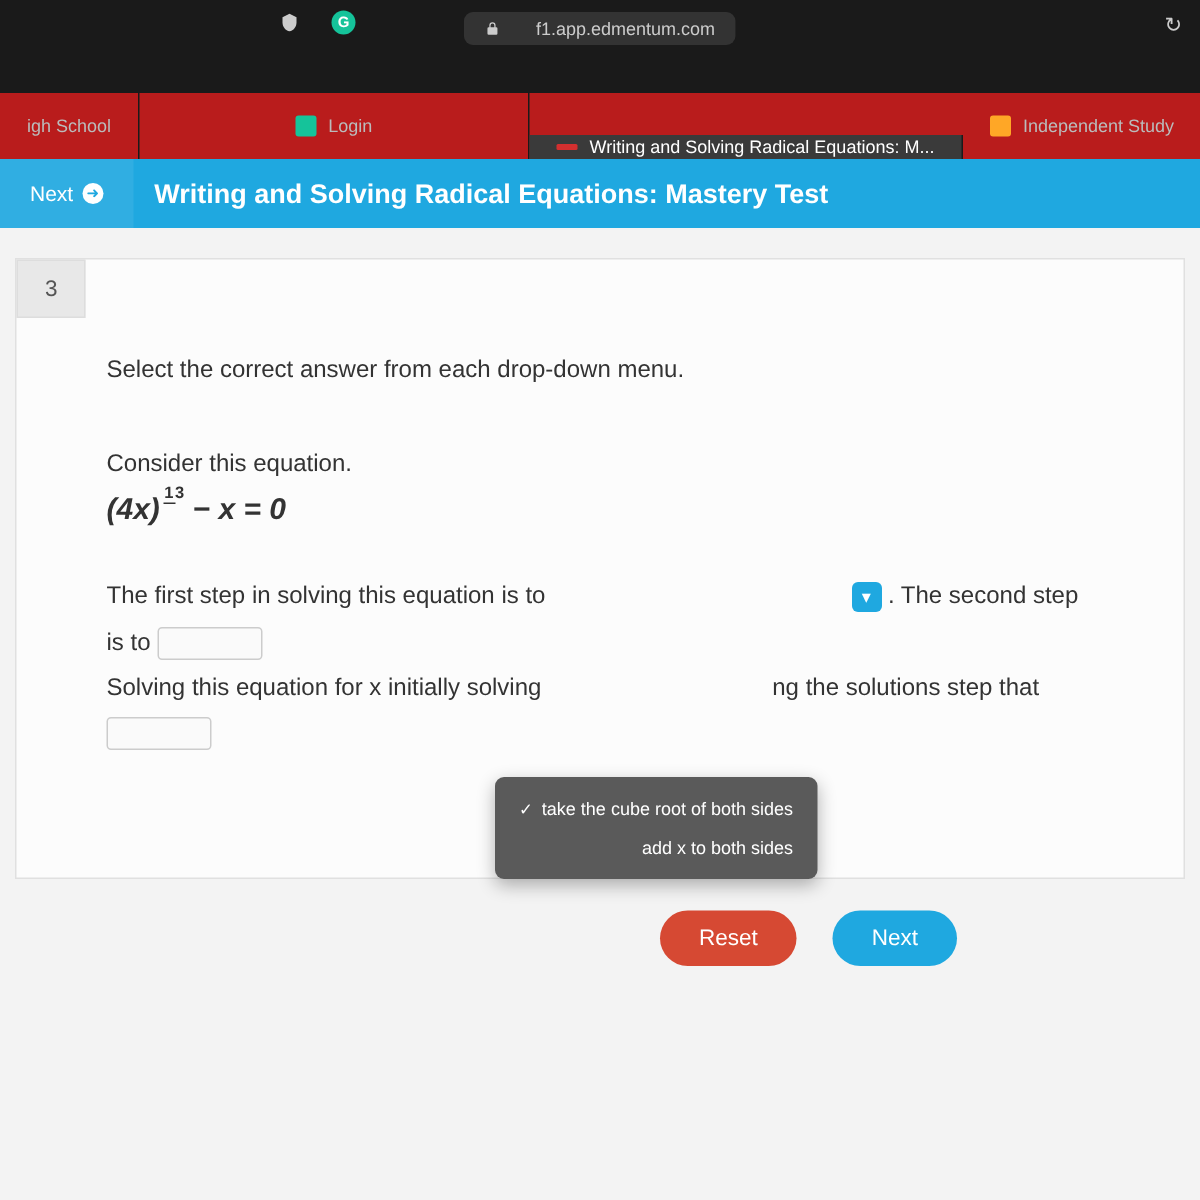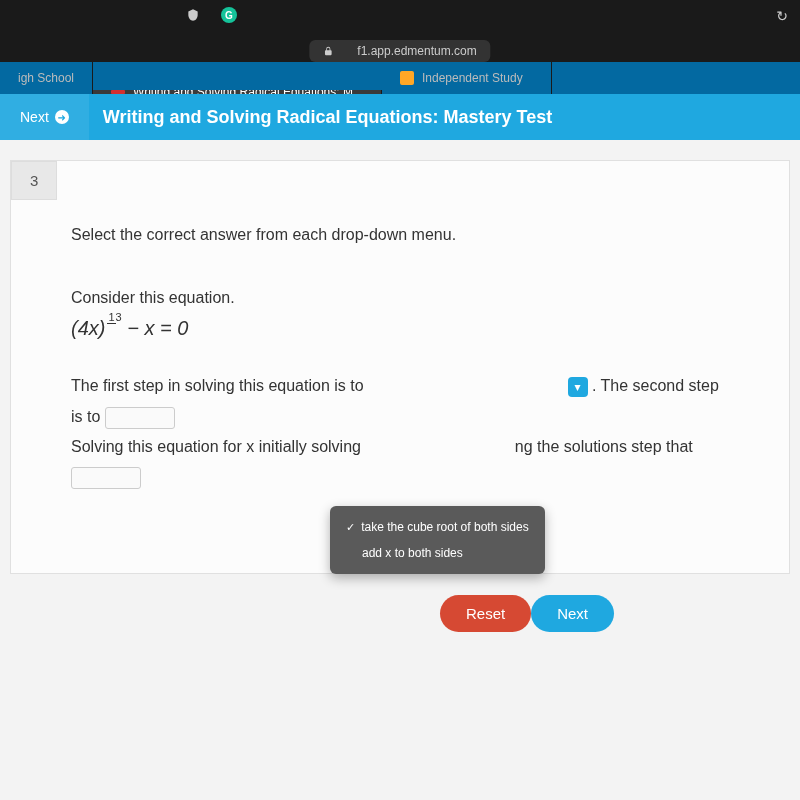--- a/index.html
+++ b/index.html
@@ -2,52 +2,52 @@
 <html><head>
 <meta charset="utf-8">
 <style>
 * { margin: 0; padding: 0; box-sizing: border-box; font-family: -apple-system, BlinkMacSystemFont, "Segoe UI", Helvetica, Arial, sans-serif; }
 body { width: 800px; height: 800px; background: #000; overflow: hidden; }
 .browser-chrome { background: #1a1a1a; height: 62px; position: relative; }
 .toolbar-top { display: flex; align-items: center; height: 30px; padding: 0 10px; gap: 20px; }
 .shield-icon, .grammarly-icon, .refresh-icon { width: 16px; height: 16px; display: inline-flex; align-items: center; justify-content: center; }
 .shield-icon svg { width: 14px; height: 14px; }
 .grammarly-circle { width: 16px; height: 16px; border-radius: 50%; background: #15c39a; display: flex; align-items: center; justify-content: center; color: #fff; font-size: 10px; font-weight: bold; }
-.url-bar { position: absolute; left: 50%; transform: translateX(-50%); top: 8px; background: #333; border-radius: 6px; padding: 4px 14px; display: flex; align-items: center; gap: 24px; color: #ccc; font-size: 12px; margin-top: 32px; }
+.url-bar { position: absolute; left: 50%; transform: translateX(-50%); top: 8px; background: #333; border-radius: 6px; padding: 4px 14px; display: flex; align-items: center; gap: 24px; color: #ccc; font-size: 12px; }
 .lock-icon { width: 10px; height: 12px; }
 .refresh-placeholder { position: absolute; right: 12px; top: 8px; color: #ccc; font-size: 14px; }
-.tabs-row { display: flex; background: #0369a1; height: 32px; }
+.tabs-row { display: flex; background: #b91c1c; height: 44px; justify-content: space-between; }
 .tab { flex: 0 0 auto; min-width: 200px; padding: 0 18px; display: flex; align-items: center; gap: 8px; color: #bbb; font-size: 12px; border-right: 1px solid #1a1a1a; cursor: pointer; white-space: nowrap; overflow: hidden; }
 .tab.active { background: #3a3a3a; color: #fff; margin-top: 28px; }
 .tab-favicon { width: 14px; height: 14px; border-radius: 2px; display: inline-flex; align-items: center; justify-content: center; font-size: 9px; flex-shrink: 0; }
 .favicon-green { background: #15c39a; }
 .favicon-orange { background: #ffa726; }
 .favicon-red { width: 14px; height: 4px; background: #d32f2f; border-radius: 1px; }
 .page-header { background: #1fa8e0; height: 46px; display: flex; align-items: center; padding: 0 0 0 0; color: #fff; }
 .next-btn { background: rgba(255,255,255,0.08); padding: 0 20px; height: 100%; display: flex; align-items: center; gap: 6px; font-size: 14px; font-weight: 500; cursor: pointer; }
 .next-arrow { width: 14px; height: 14px; border-radius: 50%; background: #fff; color: #1fa8e0; display: flex; align-items: center; justify-content: center; font-size: 10px; }
 .page-title { padding-left: 14px; font-size: 18px; font-weight: 700; }
 .content-area { background: #f3f3f3; height: 692px; position: relative; padding: 20px 0 0 0; }
 .question-card { background: #fcfcfc; margin: 0 10px; border: 1px solid #e0e0e0; min-height: 300px; position: relative; }
 .question-num { position: absolute; top: 0; left: 0; background: #e8e8e8; padding: 10px 18px; font-size: 15px; color: #555; border: 1px solid #ddd; }
 .question-content { padding: 60px 60px 80px 60px; color: #333; font-size: 16px; line-height: 1.7; }
 .instruction { margin-bottom: 36px; }
 .consider { margin-bottom: 0; }
-.equation { font-family: "Times New Roman", serif; font-size: 20px; margin-bottom: 26px; }
+.equation { font-family: "Times New Roman", serif; font-size: 20px; margin-bottom: 26px; font-weight: bold; }
 .eq-base { font-style: italic; }
 .frac { display: inline-block; vertical-align: 14px; font-size: 11px; text-align: center; line-height: 1; margin-left: 2px; }
 .frac-top { border-bottom: 1px solid #333; padding: 0 1px; }
 .problem-text { position: relative; line-height: 1.9; }
 .dropdown-slot { display: inline-block; width: 20px; height: 20px; background: #1fa8e0; border-radius: 4px; vertical-align: middle; color: #fff; text-align: center; font-size: 12px; line-height: 20px; cursor: pointer; }
 .dropdown-slot2 { display: inline-block; width: 70px; height: 22px; background: #fafafa; border: 1px solid #ccc; border-radius: 3px; vertical-align: middle; }
 .dropdown-menu { position: absolute; left: 330px; top: 345px; background: #5a5a5a; border-radius: 6px; padding: 8px 0; min-width: 195px; z-index: 10; box-shadow: 0 4px 12px rgba(0,0,0,0.3); margin-top: 21px; }
 .dropdown-item { padding: 6px 16px; color: #fff; font-size: 12px; display: flex; align-items: center; gap: 6px; cursor: pointer; }
 .dropdown-item.selected::before { content: "✓"; font-size: 11px; }
-.dropdown-item:not(.selected) { padding-left: 32px; }
-.buttons-row { display: flex; justify-content: center; margin-top: 40px; position: absolute; left: 440px; top: 415px; }
+.dropdown-item:not(.selected) { padding-left: 32px; justify-content: flex-end; }
+.buttons-row { display: flex; gap: 24px; justify-content: center; margin-top: 40px; position: absolute; left: 440px; top: 415px; }
 .btn { padding: 10px 26px; border-radius: 22px; border: none; font-size: 15px; font-weight: 500; color: #fff; cursor: pointer; }
 .btn-reset { background: #d64933; }
 .btn-next { background: #1fa8e0; }
 </style>
 </head>
 <body>
 
 <div class="browser-chrome">
   <div class="toolbar-top">
     <span style="width:155px"></span>
@@ -67,20 +67,24 @@
         </svg>
     </span>
     <span>f1.app.edmentum.com</span>
   </div>
   <span class="refresh-placeholder">↻</span>
 </div>
 
 <div class="tabs-row">
   <div class="tab" style="min-width:90px">
     <span>igh School</span>
+  </div>
+  <div class="tab" style="min-width:260px;justify-content:center">
+    <span class="tab-favicon favicon-green"></span>
+    <span>Login</span>
   </div>
   <div class="tab active" style="min-width:280px">
     <span class="tab-favicon">
         <span class="favicon-red"></span>
       </span>
     <span>Writing and Solving Radical Equations: M...</span>
   </div>
   <div class="tab" style="min-width:170px">
     <span class="tab-favicon favicon-orange"></span>
     <span>Independent Study</span>

